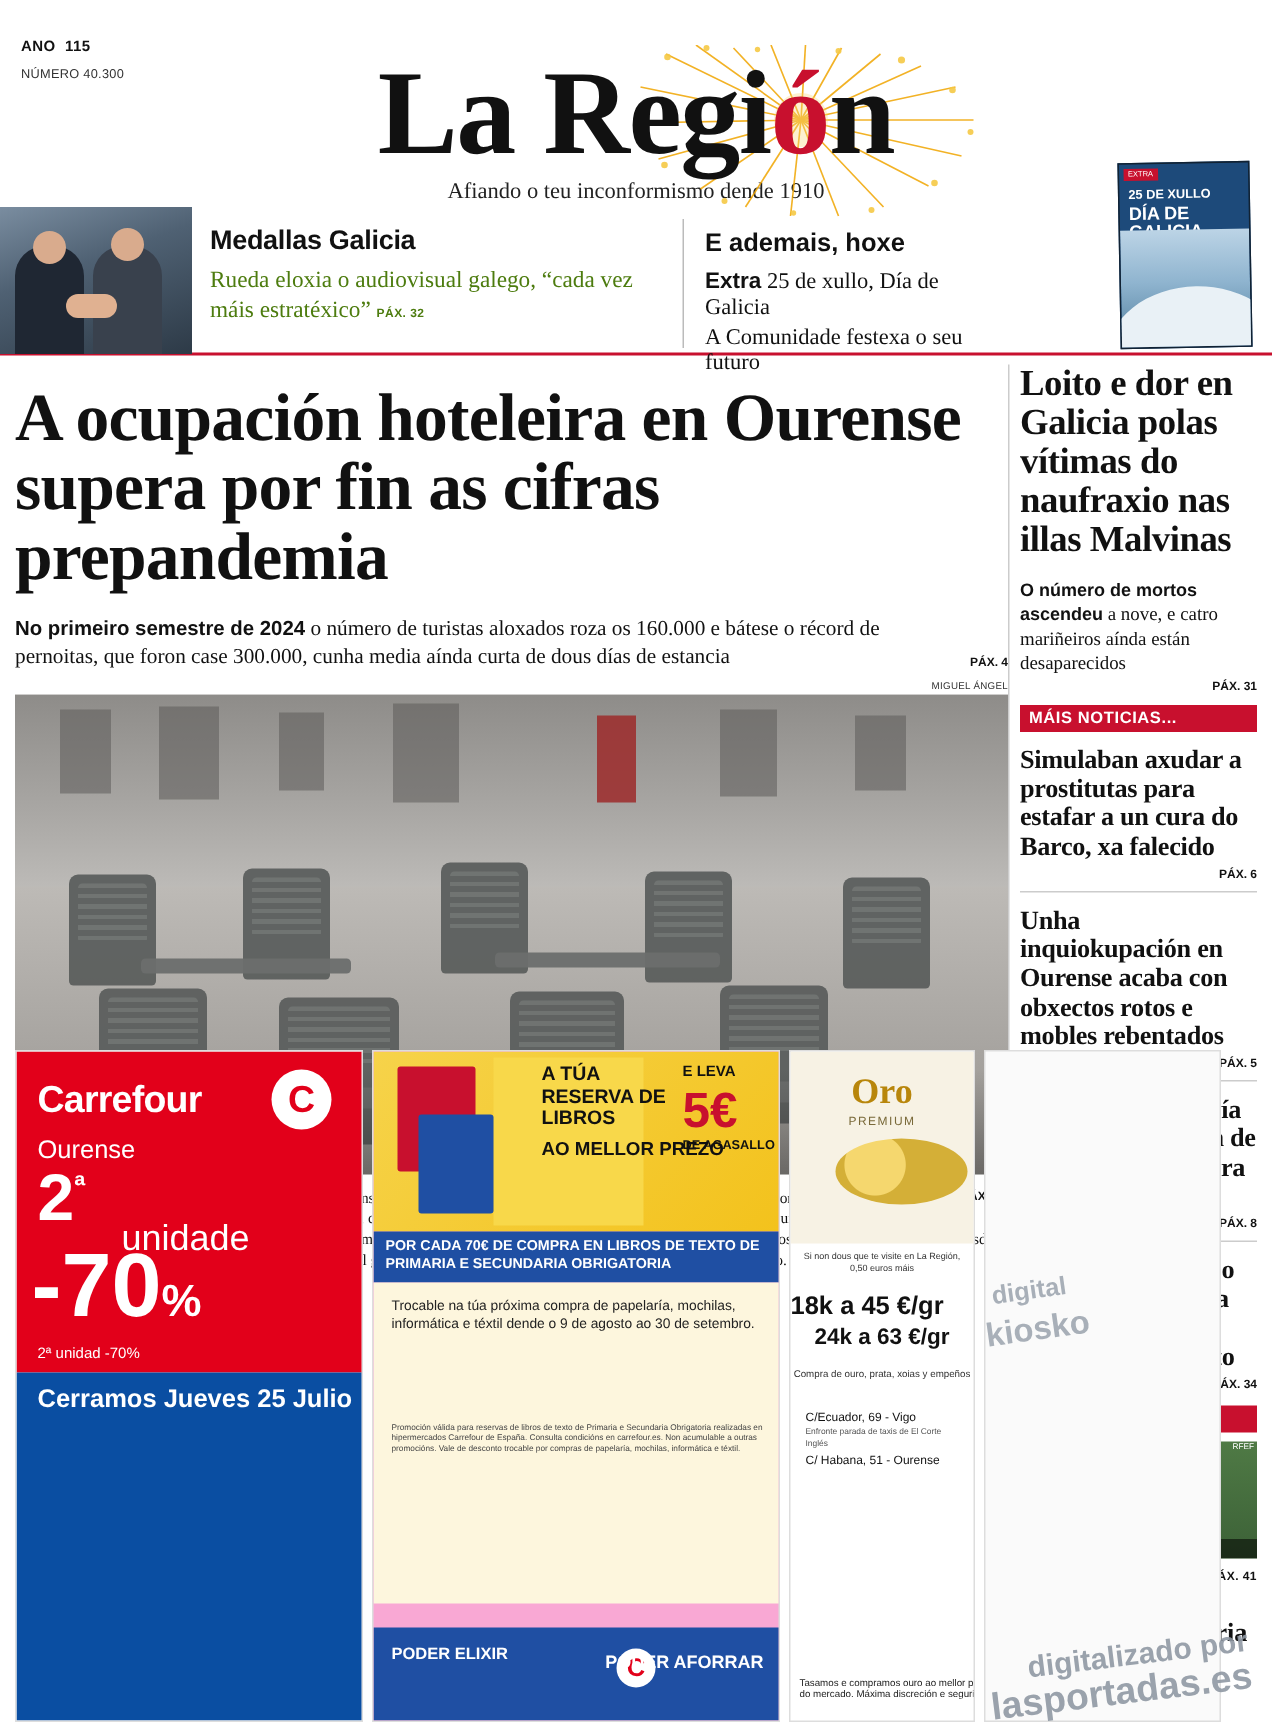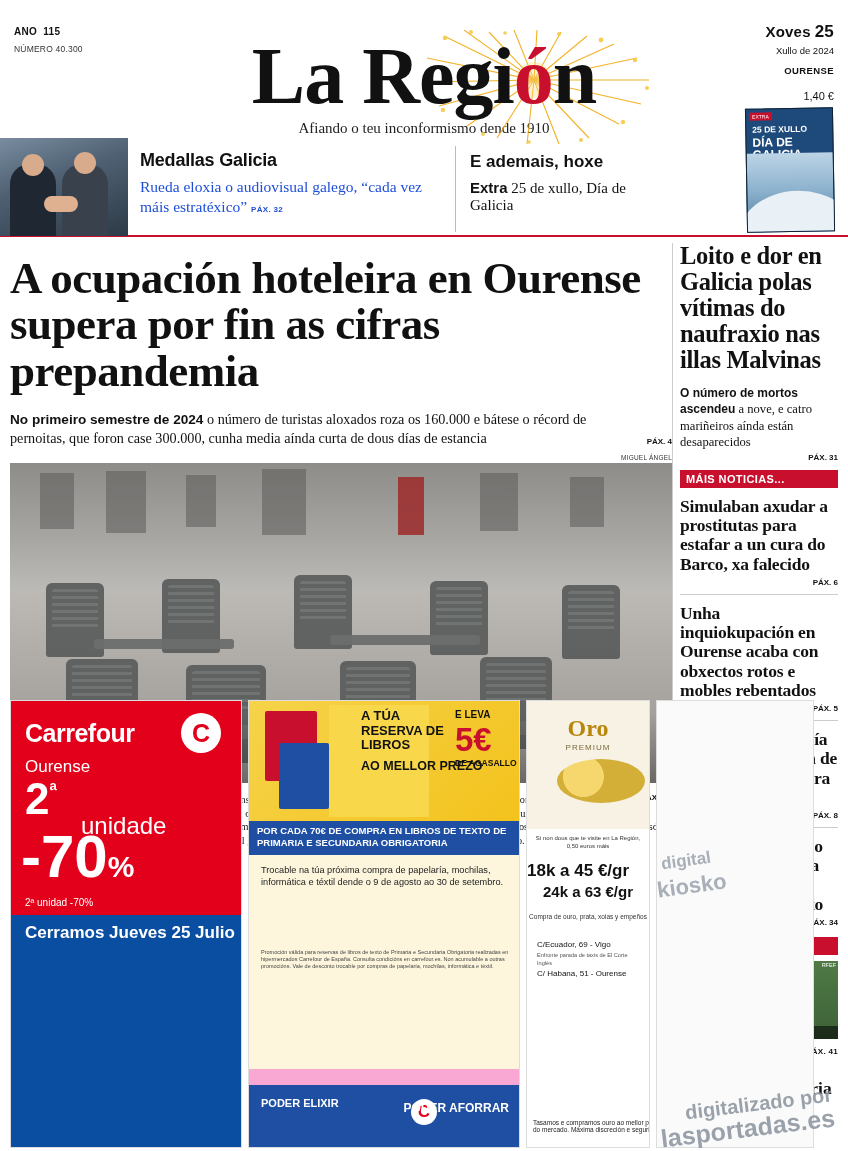--- a/index.html
+++ b/index.html
@@ -67,21 +67,21 @@
   .mh-photo .f2 { left:74px; top:14px; }
   .mh-photo .hands { position:absolute; left:44px; top:58px; width:34px; height:16px; background:#e0b191; border-radius:8px; }
 
   .mh-mid {
     position:absolute; left:140px; top:150px; width:300px;
     font-family:"Liberation Sans", sans-serif;
   }
   .mh-mid .ttl { font-size:18px; font-weight:bold; letter-spacing:-.2px; }
   .mh-mid .sub {
     font-family:"Liberation Serif", serif; font-size:15.5px;
-    margin-top:6px; line-height:1.26; color:#1d4ed8;
+    margin-top:6px; line-height:1.26; color:#4d7c0f;
   }
   .mh-mid .pax { font-family:"Liberation Sans", sans-serif; font-size:8px; font-weight:bold; letter-spacing:.3px; }
 
   .mh-divider { position:absolute; left:455px; top:146px; width:1px; height:86px; background:#bbb; }
 
   .mh-mid2 { position:absolute; left:470px; top:152px; width:200px; }
   .mh-mid2 .ttl { font-family:"Liberation Sans", sans-serif; font-size:17px; font-weight:bold; }
   .mh-mid2 .l1 { font-size:15px; margin-top:7px; }
   .mh-mid2 .l1 b { font-family:"Liberation Sans", sans-serif; font-size:15px; }
   .mh-mid2 .l2 { font-size:15px; margin-top:3px; }
@@ -407,28 +407,20 @@
   <div class="masthead">
 
     <div class="mh-left">
       <div class="ano">
         <span>ANO</span>
         &nbsp;<span>115</span>
       </div>
       <div class="num">NÚMERO 40.300</div>
     </div>
 
-    <div class="mh-right">
-      <div class="dow">
-        <span>Xoves</span><span class="daynum">25</span>
-      </div>
-      <div class="date2">Xullo de 2024</div>
-      <div class="city">OURENSE</div>
-      <div class="price">1,40 €</div>
-    </div>
 
     <div class="logo-wrap">
       <div class="logo">
         <svg class="burst" viewBox="0 0 250 116">
           <g stroke="#f0a500" stroke-width="1.1" opacity="0.85">
             <line x1="125" y1="50" x2="35" y2="6"></line>
               <line x1="125" y1="50" x2="55" y2="0"></line>
             <line x1="125" y1="50" x2="80" y2="2"></line>
               <line x1="125" y1="50" x2="105" y2="0"></line>
             <line x1="125" y1="50" x2="128" y2="0"></line>
@@ -486,20 +478,21 @@
       </div>
     </div>
 
     <div class="mh-divider"></div>
 
     <div class="mh-mid2">
       <div class="ttl">E ademais, hoxe</div>
       <div class="l1">
         <b>Extra</b><span> 25 de xullo, Día de Galicia</span>
       </div>
+      <div class="l2">A Comunidade festexa o seu futuro</div>
     </div>
 
     <div class="mh-promo">
       <div class="tag">EXTRA</div>
       <div class="t1">25 DE XULLO</div>
       <div class="t2">DÍA DE GALICIA</div>
       <div class="img"></div>
     </div>
   </div>
 

